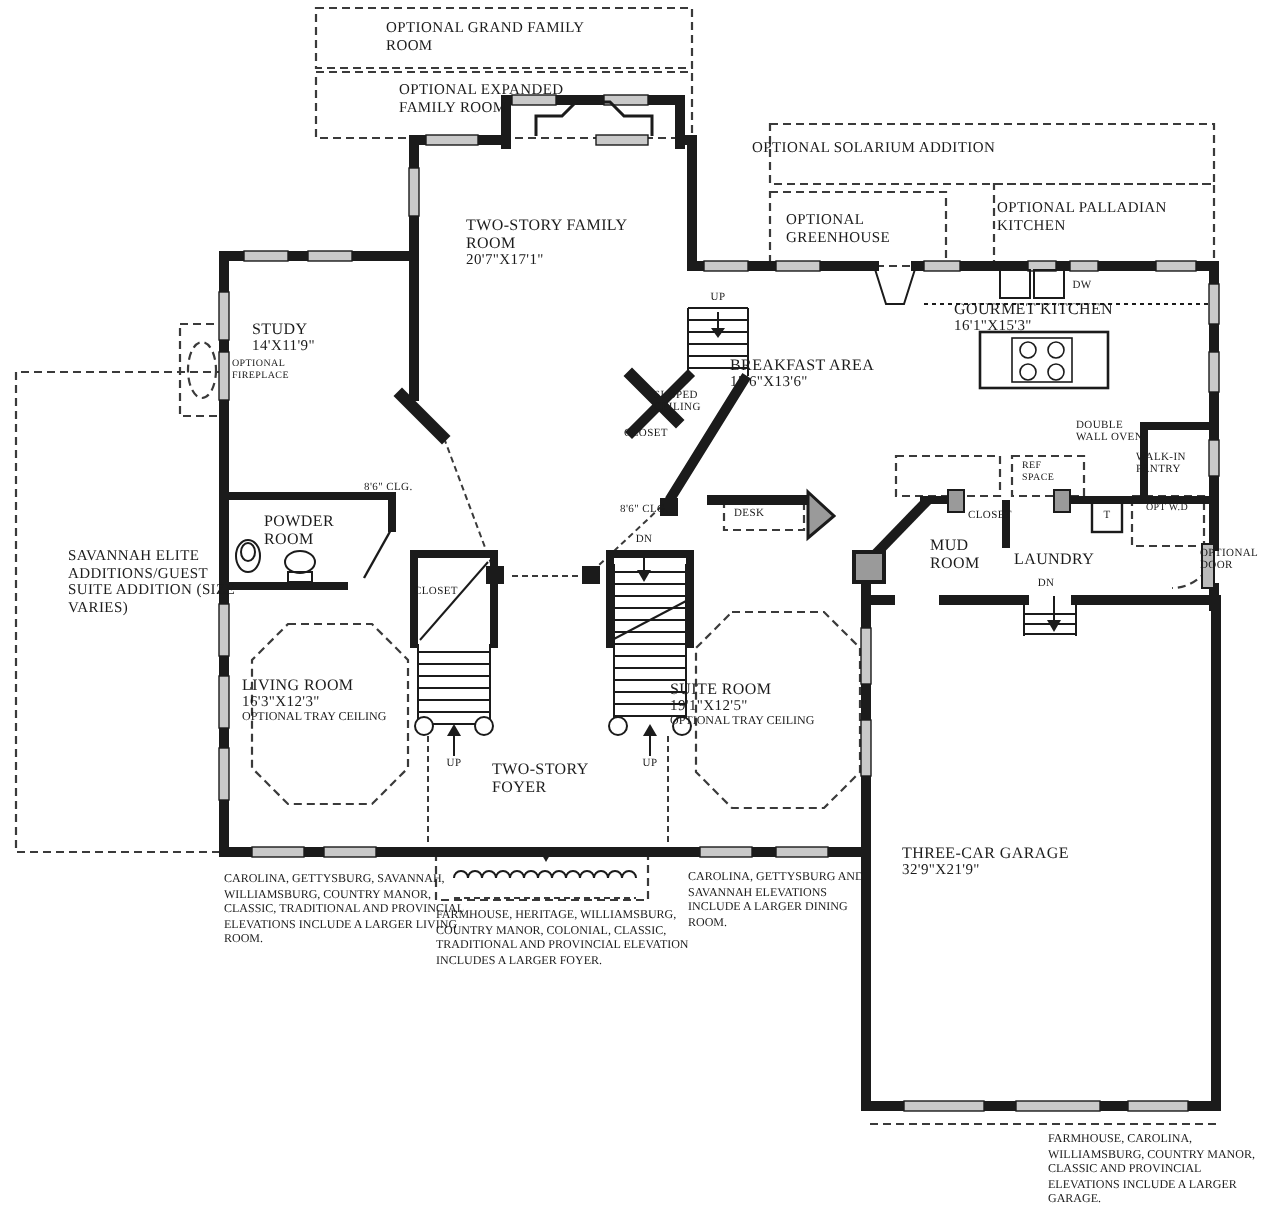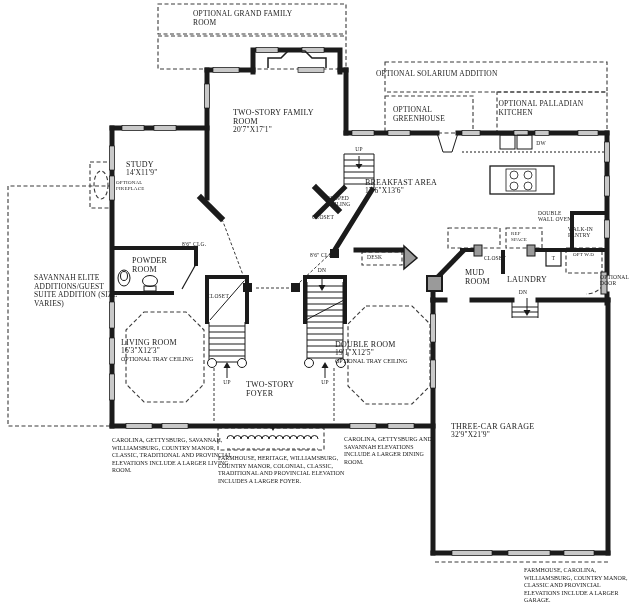--- a/index.html
+++ b/index.html
@@ -198,46 +198,51 @@
   <g fill="none" stroke="#1b1b1b" stroke-width="1">
     <ellipse cx="150" cy="281" rx="7.5" ry="5.5"></ellipse>
     <rect x="144" y="286" width="12" height="5"></rect>
     <ellipse cx="124" cy="278" rx="6" ry="8"></ellipse>
     <ellipse cx="124" cy="276" rx="3.5" ry="4.5"></ellipse>
     <path d="M196,264 L182,289" stroke-width="1.2"></path>
   </g>
 </svg>
 
 <div class="lbl optarea" style="left:252px;top:10px;width:118px;">OPTIONAL GRAND FAMILY ROOM</div>
+<div class="lbl optarea" style="left:252px;top:41px;width:105px;">OPTIONAL EXPANDED FAMILY ROOM</div>
 <div class="lbl optarea" style="left:481px;top:70px;width:210px;">OPTIONAL SOLARIUM ADDITION</div>
 <div class="lbl optarea" style="left:429px;top:106px;width:72px;">OPTIONAL GREENHOUSE</div>
 <div class="lbl optarea" style="left:551px;top:100px;width:105px;">OPTIONAL PALLADIAN KITCHEN</div>
 <div class="lbl optarea" style="left:76px;top:274px;width:84px;">SAVANNAH ELITE ADDITIONS/GUEST SUITE ADDITION (SIZE VARIES)</div>
 
 <div class="lbl room" style="left:277px;top:108px;width:88px;">
   <span class="nm">TWO-STORY FAMILY ROOM</span>
   <span class="dims">20'7"X17'1"</span>
 </div>
 <div class="lbl room" style="left:161px;top:160px;width:70px;">
   <span class="nm">STUDY</span>
   <span class="dims">14'X11'9"</span>
 </div>
 <div class="lbl tiny" style="left:137px;top:180px;width:42px;">OPTIONAL FIREPLACE</div>
+<div class="lbl room" style="left:527px;top:150px;width:100px;">
+  <span class="nm">GOURMET KITCHEN</span>
+  <span class="dims">16'1"X15'3"</span>
+</div>
 <div class="lbl room" style="left:420px;top:178px;width:110px;">
   <span class="nm">BREAKFAST AREA</span>
   <span class="dims">17'6"X13'6"</span>
 </div>
 <div class="lbl room" style="left:157px;top:256px;width:50px;">POWDER ROOM</div>
 <div class="lbl room" style="left:176px;top:338px;width:110px;">
   <span class="nm">LIVING ROOM</span>
   <span class="dims">16'3"X12'3"</span>
   <span class="opt">OPTIONAL TRAY CEILING</span>
 </div>
 <div class="lbl room" style="left:390px;top:340px;width:110px;">
-  <span class="nm">DOUBLE ROOM</span>
+  <span class="nm">SUITE ROOM</span>
   <span class="dims">19'1"X12'5"</span>
   <span class="opt">OPTIONAL TRAY CEILING</span>
 </div>
 <div class="lbl room" style="left:277px;top:380px;width:62px;">TWO-STORY FOYER</div>
 <div class="lbl room" style="left:484px;top:268px;width:38px;">MUD ROOM</div>
 <div class="lbl room" style="left:542px;top:275px;width:70px;">LAUNDRY</div>
 <div class="lbl small" style="left:589px;top:226px;width:42px;">WALK-IN PANTRY</div>
 <div class="lbl room" style="left:516px;top:422px;width:130px;">
   <span class="nm">THREE-CAR GARAGE</span>
   <span class="dims">32'9"X21'9"</span>

